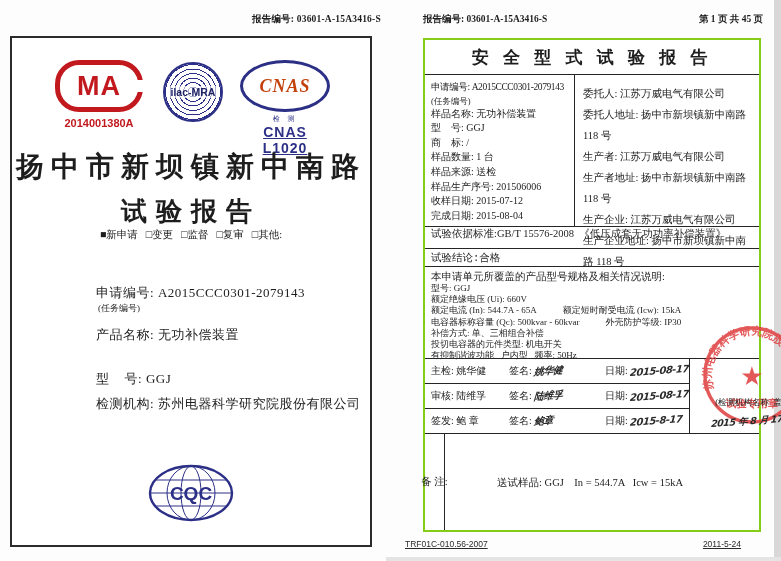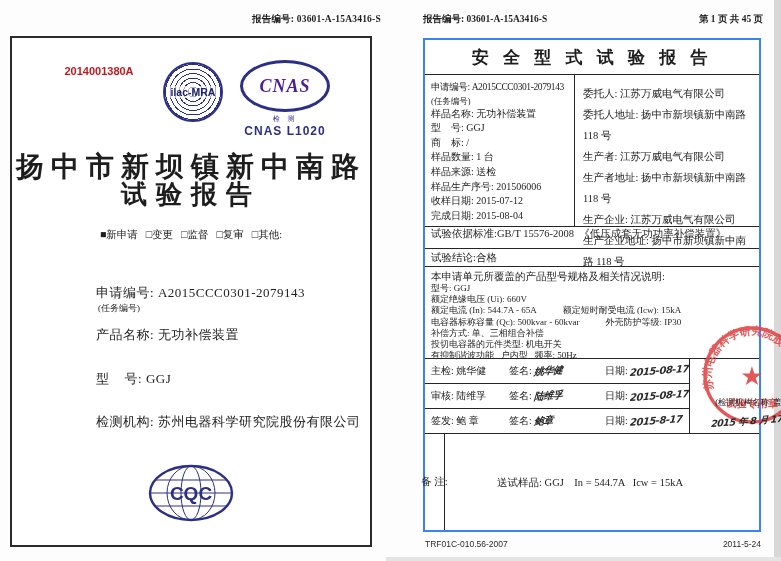--- a/index.html
+++ b/index.html
@@ -20,78 +20,81 @@
   .cma-mark{width:78px;height:42px;border:5px solid #c2191f;border-radius:24px;margin:0 auto;position:relative;display:flex;align-items:center;justify-content:center;}
   .cma-mark::after{content:"";position:absolute;right:-5px;top:50%;transform:translateY(-50%);width:9px;height:12px;background:#fff;}
   .cma-letters{font-size:27px;font-weight:bold;color:#c2191f;letter-spacing:1px;font-family:"Liberation Sans",sans-serif;}
   .cma-num{margin-top:5px;font-size:11px;font-weight:bold;color:#c2191f;font-family:"Liberation Sans",sans-serif;}
   .ilac{width:60px;height:60px;margin-top:2px;border-radius:50%;border:2px solid #2c2f86;box-sizing:border-box;
         background:repeating-radial-gradient(circle at 50% 50%,#2c2f86 0 1px,#ffffff 1px 4.5px);
         display:flex;align-items:center;justify-content:center;}
   .ilac-text{font-size:10.5px;font-weight:bold;color:#1f2366;background:rgba(255,255,255,.6);padding:0 1px;font-family:"Liberation Sans",sans-serif;}
   .cnas-block{text-align:center;width:92px;}
   .cnas-ellipse{width:84px;height:46px;border:3px solid #2c2f86;border-radius:50%;margin:0 auto;display:flex;align-items:center;justify-content:center;}
-  .cnas-word{font-style:italic;font-weight:bold;font-size:18px;color:#4c1d95;letter-spacing:1px;}
+  .cnas-word{font-style:italic;font-weight:bold;font-size:18px;color:#c2410c;letter-spacing:1px;}
   .cnas-sub{font-size:7px;color:#2c2f86;margin-top:2px;letter-spacing:3px;}
-  .cnas-code{font-size:12px;font-weight:bold;color:#2c2f86;letter-spacing:1px;font-family:"Liberation Sans",sans-serif;}
+  .cnas-code{font-size:14px;font-weight:bold;color:#2c2f86;letter-spacing:1px;font-family:"Liberation Sans",sans-serif;text-decoration:underline;}
   .lp-title1{position:absolute;top:110px;left:0;width:100%;text-align:center;font-size:28px;font-weight:600;letter-spacing:7px;}
-  .lp-title2{position:absolute;top:139px;left:0;width:100%;text-align:center;font-size:26px;font-weight:600;letter-spacing:9px;}
+  .lp-title2{position:absolute;top:156px;left:0;width:100%;text-align:center;font-size:26px;font-weight:600;letter-spacing:9px;}
   .lp-apply{position:absolute;top:190px;left:0;width:100%;text-align:center;font-size:10.5px;}
   .lp-apply span{margin:0 4px;}
   .lp-field{position:absolute;left:84px;font-size:13px;letter-spacing:.5px;}
   .lp-field-sub{position:absolute;left:86px;font-size:9px;}
   .cqc{position:absolute;top:424px;left:50%;transform:translateX(-50%);}
 
   
   .rp-header{position:absolute;left:423px;top:13px;width:340px;display:flex;justify-content:space-between;font-size:9.5px;font-weight:bold;}
-  .rp-table{position:absolute;left:423px;top:38px;width:338px;height:494px;border:2px solid #3b82f6;background:#fff;display:flex;flex-direction:column;box-sizing:border-box;}
+  .rp-table{position:absolute;left:423px;top:38px;width:338px;height:494px;border:2px solid #84cc16;background:#fff;display:flex;flex-direction:column;box-sizing:border-box;}
   .rp-row{border-top:1px solid #252525;box-sizing:border-box;}
   .rp-row:first-child{border-top:none;}
   .rp-title{height:34px;display:flex;align-items:center;justify-content:center;font-size:17px;font-weight:bold;letter-spacing:5px;}
   .rp-twocol{height:152px;display:flex;}
   .rp-col-l{width:150px;border-right:1px solid #252525;box-sizing:border-box;padding:5px 0 0 6px;font-size:10px;}
   .rp-col-l .line{line-height:14.6px;white-space:pre;}
   .rp-col-l .line.first{font-size:9.5px;letter-spacing:-.4px;}
   .rp-col-l .subline{font-size:8.5px;line-height:12px;}
   .rp-col-r{flex:1;padding:8px 4px 0 8px;font-size:10.5px;}
   .rp-col-r .line{line-height:21px;white-space:normal;}
   .rp-standard{height:22px;display:flex;align-items:flex-start;padding-left:6px;font-size:10.5px;white-space:pre;}
-  .rp-conclusion{height:18px;display:flex;align-items:center;padding-left:6px;font-size:10.5px;white-space:pre;}
+  .rp-conclusion{height:18px;display:flex;align-items:center;padding-left:6px;font-size:10.5px;white-space:pre;font-family:Liberation Mono, monospace;}
   .rp-coverage{height:92px;padding:3px 0 0 6px;font-size:9px;}
   .rp-coverage .cov-title{font-size:10.5px;line-height:13px;}
   .rp-coverage .cov-line{line-height:11.2px;white-space:pre;}
   .rp-coverage .cov-line .r{margin-left:26px;}
   .rp-sigs{height:75px;display:flex;}
   .sig-left{flex:1;display:flex;flex-direction:column;}
   .sig-row{flex:1;display:flex;align-items:center;padding-left:6px;font-size:10px;border-top:1px solid #252525;box-sizing:border-box;}
   .sig-row:first-child{border-top:none;}
   .sig-role{width:78px;white-space:pre;}
   .sig-signwrap{width:96px;white-space:pre;}
   .sig-datewrap{flex:1;white-space:pre;}
   .hand{display:inline-block;font-family:"DejaVu Sans",sans-serif;font-style:italic;font-weight:bold;transform:rotate(-4deg) skewX(-8deg);letter-spacing:-.5px;color:#2a2a2a;}
   .seal-cell{width:128px;border-left:1px solid #252525;box-sizing:border-box;position:relative;}
   .seal-note{position:absolute;bottom:24px;left:1px;width:126px;font-size:8.5px;text-align:center;white-space:pre;}
   .seal-date{position:absolute;bottom:5px;left:0;width:126px;text-align:center;font-size:9.5px;}
   .seal-svg{position:absolute;left:10px;top:-36px;opacity:.88;}
   .rp-remark{flex:1;display:flex;}
   .remark-label{width:20px;border-right:1px solid #252525;box-sizing:border-box;display:flex;align-items:center;justify-content:center;font-size:10.5px;white-space:pre;}
   .remark-body{flex:1;padding:42px 0 0 52px;font-size:10.5px;white-space:pre;}
-  .rp-footer{position:absolute;left:425px;top:539px;width:336px;display:flex;justify-content:space-between;font-size:8.5px;font-family:"Liberation Sans",sans-serif;color:#2a2a2a;}
+  .rp-footer{position:absolute;left:405px;top:539px;width:336px;display:flex;justify-content:space-between;font-size:8.5px;font-family:"Liberation Sans",sans-serif;color:#2a2a2a;text-decoration:underline;}
 </style>
 </head>
 <body>
 
 <div class="scan-edge-right"></div>
 <div class="scan-edge-bottom"></div>
 
 <div class="lp-header pre"><span>报告编号:</span> <span>03601-A-15A3416-S</span></div>
 
 <div class="lp">
   <div class="lp-logos">
     <div class="cma-block">
+      <div class="cma-mark">
+          <span class="cma-letters">MA</span>
+        </div>
       <div class="cma-num">2014001380A</div>
     </div>
     <div class="ilac">
       <span class="ilac-text">ilac-MRA</span>
     </div>
     <div class="cnas-block">
       <div class="cnas-ellipse">
           <span class="cnas-word">CNAS</span>
         </div>
       <div class="cnas-sub">检 测</div>
@@ -103,21 +106,21 @@
   <div class="lp-title2">试验报告</div>
 
   <div class="lp-apply">
     <span>■新申请</span><span>□变更</span><span>□监督</span><span>□复审</span><span>□其他:</span>
   </div>
 
   <div class="lp-field pre" style="top:246px"><span>申请编号:</span> <span>A2015CCC0301-2079143</span></div>
   <div class="lp-field-sub" style="top:264px">(任务编号)</div>
   <div class="lp-field pre" style="top:288px"><span>产品名称:</span> <span>无功补偿装置</span></div>
   <div class="lp-field pre" style="top:332px"><span>型    号:</span> <span>GGJ</span></div>
-  <div class="lp-field pre" style="top:375px"><span>检测机构:</span> <span>苏州电器科学研究院股份有限公司</span></div>
+  <div class="lp-field pre" style="top:357px"><span>检测机构:</span> <span>苏州电器科学研究院股份有限公司</span></div>
 
   <svg class="cqc" width="90" height="62" viewBox="0 0 90 62">
     <ellipse cx="45" cy="31" rx="41" ry="27" fill="none" stroke="#2c2f86" stroke-width="2.4"></ellipse>
     <ellipse cx="45" cy="31" rx="24" ry="27" fill="none" stroke="#2c2f86" stroke-width="1"></ellipse>
     <ellipse cx="45" cy="31" rx="10" ry="27" fill="none" stroke="#2c2f86" stroke-width="1"></ellipse>
     <line x1="4" y1="31" x2="86" y2="31" stroke="#2c2f86" stroke-width="1"></line>
     <line x1="9" y1="18" x2="81" y2="18" stroke="#2c2f86" stroke-width="1"></line>
     <line x1="9" y1="44" x2="81" y2="44" stroke="#2c2f86" stroke-width="1"></line>
     <text x="45" y="38" text-anchor="middle" font-size="19" font-weight="bold" fill="#2c2f86" font-family="Liberation Sans, sans-serif">CQC</text>
   </svg>

